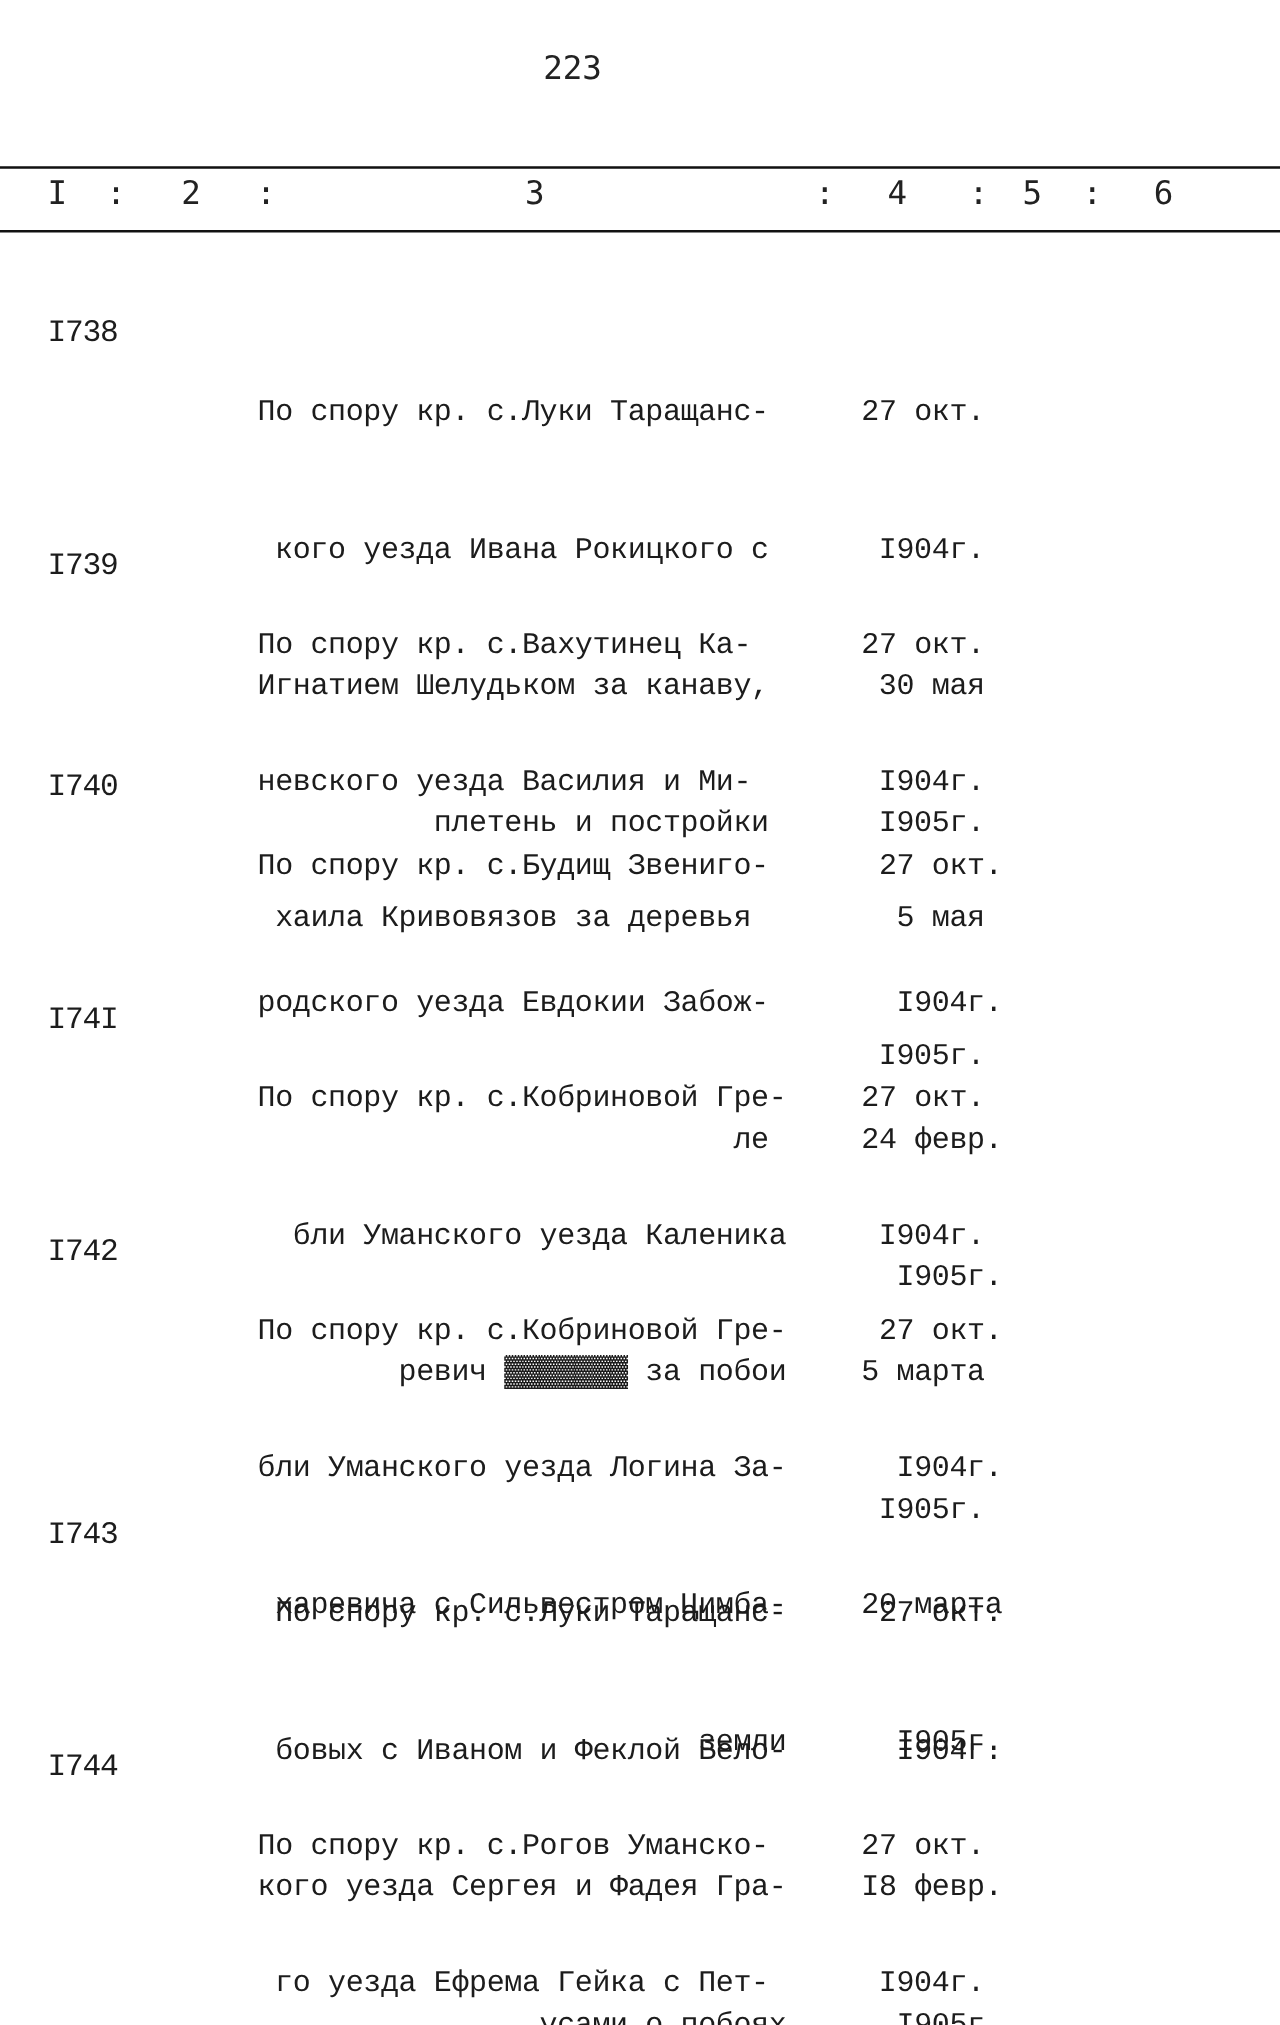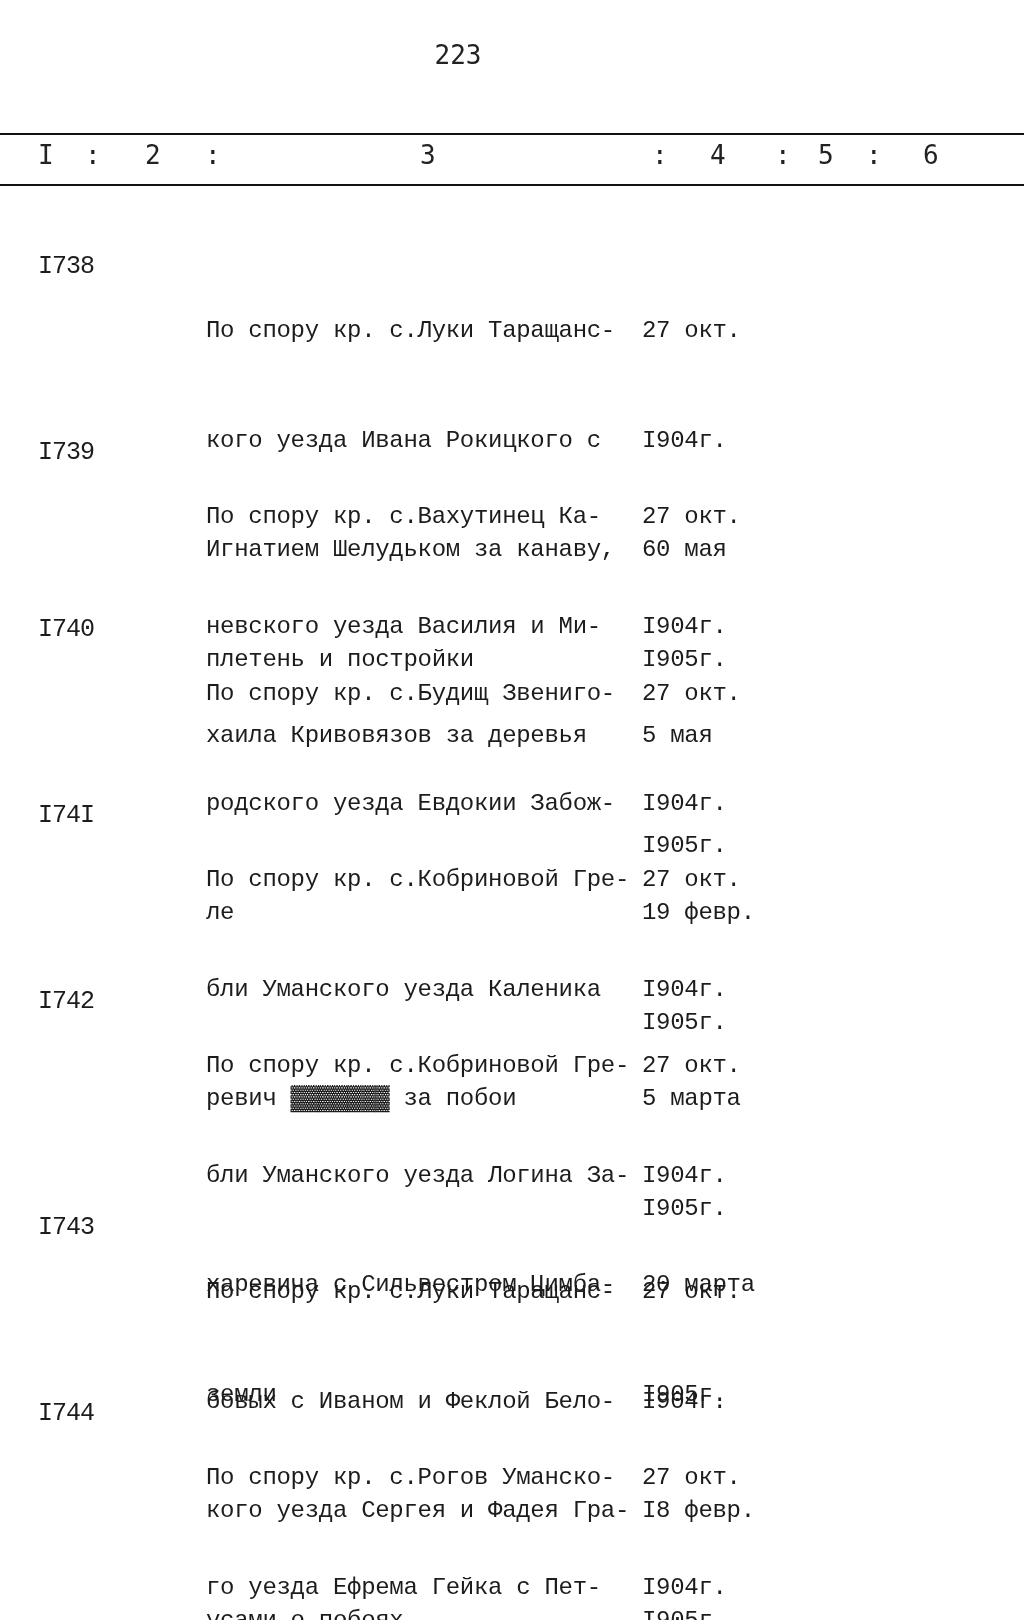--- a/index.html
+++ b/index.html
@@ -25,22 +25,22 @@
   .header-row span { position: absolute; top: 0; }
   .entry { position: absolute; left: 0; width: 1024px; }
   .entry-number {
     position: absolute; left: 38px; top: 12px; font-size: 25px; letter-spacing: -1px;
   }
   .entry-desc, .entry-dates {
     position: absolute; top: 0; font-size: 24px; line-height: 36.5px;
     white-space: pre; letter-spacing: -0.3px;
   }
   .entry-desc { left: 206px; }
-  .entry-dates { left: 642px; }
-  .line { display: block; height: 36.5px; }
+  .entry-dates { left: 689px; }
+  .line { display: block; height: 36.5px; text-align: right; }
 </style>
 </head>
 <body>
 
 <div class="page-number">223</div>
 
 <div class="rule top"></div>
 <div class="header-row">
   <span style="left:38px">I</span>
   <span style="left:85px">:</span>
@@ -60,21 +60,21 @@
   <span class="entry-number">I738</span>
   <div class="entry-desc">
     <span class="line">По спору кр. с.Луки Таращанс-</span>
     <span class="line">кого уезда Ивана Рокицкого с</span>
     <span class="line">Игнатием Шелудьком за канаву,</span>
     <span class="line">плетень и постройки</span>
   </div>
   <div class="entry-dates">
     <span class="line">27 окт.</span>
     <span class="line">I904г.</span>
-    <span class="line">60 мая</span>
+    <span class="line">30 мая</span>
     <span class="line">I905г.</span>
   </div>
 </div>
 
 <div class="entry" style="top:426px">
   <span class="entry-number">I739</span>
   <div class="entry-desc">
     <span class="line">По спору кр. с.Вахутинец Ка-</span>
     <span class="line">невского уезда Василия и Ми-</span>
     <span class="line">хаила Кривовязов за деревья</span>
@@ -90,21 +90,21 @@
 <div class="entry" style="top:603px">
   <span class="entry-number">I740</span>
   <div class="entry-desc">
     <span class="line">По спору кр. с.Будищ Звениго-</span>
     <span class="line">родского уезда Евдокии Забож-</span>
     <span class="line">ле</span>
   </div>
   <div class="entry-dates">
     <span class="line">27 окт.</span>
     <span class="line">I904г.</span>
-    <span class="line">19 февр.</span>
+    <span class="line">24 февр.</span>
     <span class="line">I905г.</span>
   </div>
 </div>
 
 <div class="entry" style="top:789px">
   <span class="entry-number">I74I</span>
   <div class="entry-desc">
     <span class="line">По спору кр. с.Кобриновой Гре-</span>
     <span class="line">бли Уманского уезда Каленика</span>
     <span class="line">ревич ▓▓▓▓▓▓▓ за побои</span>

